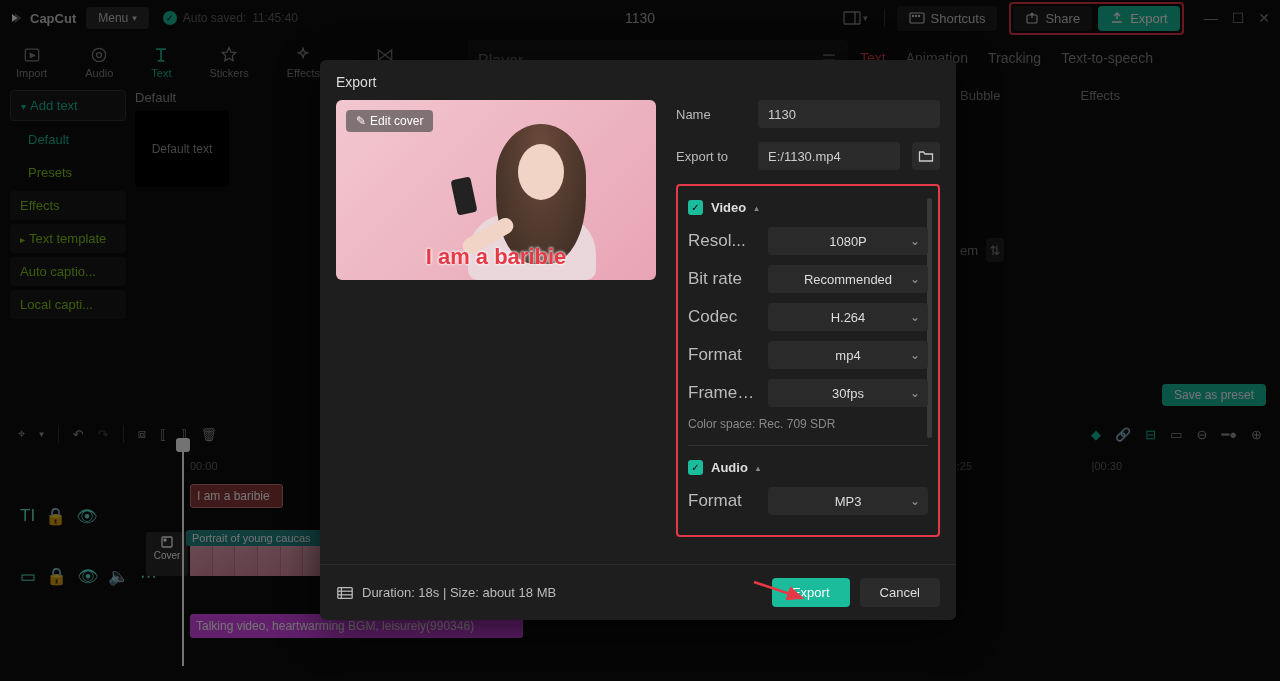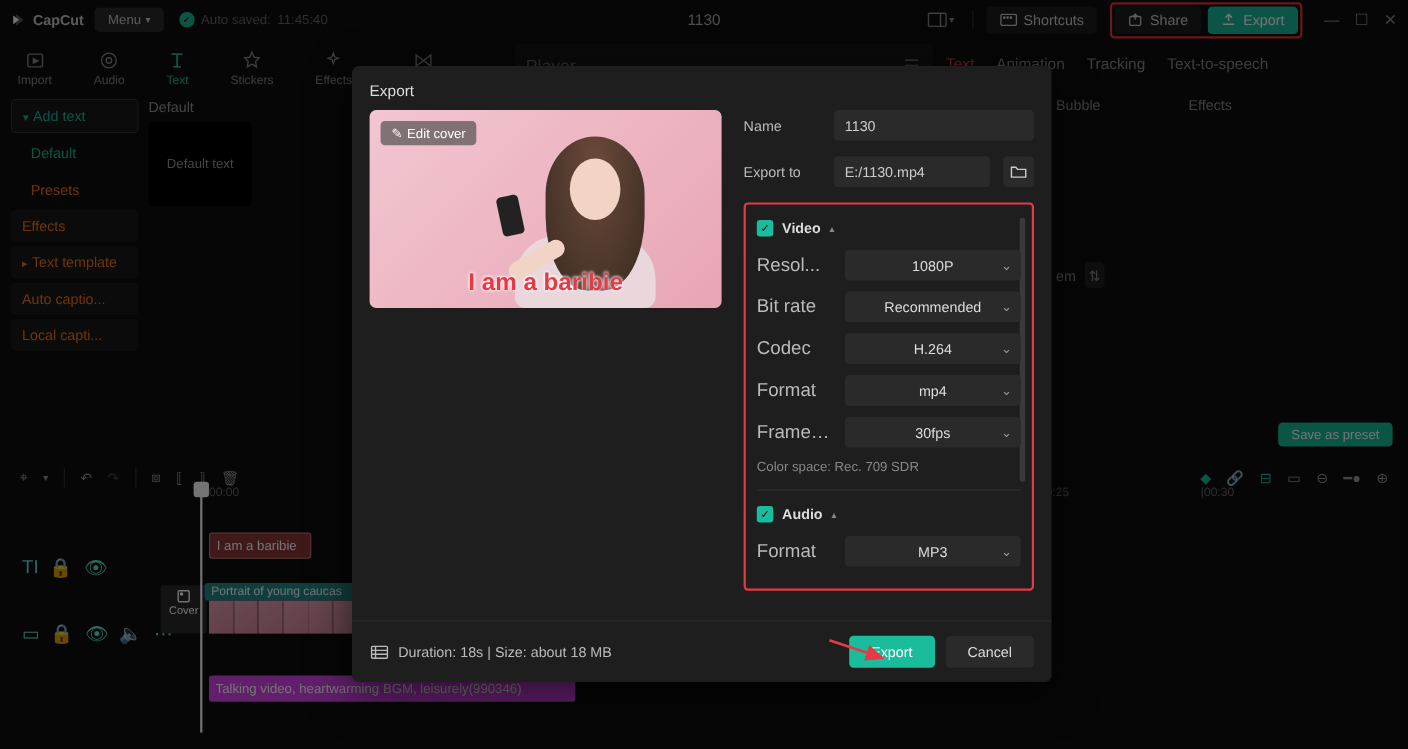--- a/index.html
+++ b/index.html
@@ -42,39 +42,39 @@
 .num-box { background: #222; border-radius: 4px; width: 42px; height: 24px; display: flex; align-items: center; justify-content: center; color: #ccc; font-size: 12px; }
 .stepper { background: #222; border-radius: 4px; width: 18px; height: 24px; display: flex; align-items: center; justify-content: center; color: #888; }
 .style-btns { display: flex; gap: 10px; margin-top: 10px; justify-content: flex-start; }
 .style-btn { width: 28px; height: 28px; background: #222; border-radius: 4px; display: flex; align-items: center; justify-content: center; color: #ccc; font-size: 13px; }
 .case-btns { display: flex; gap: 12px; margin-top: 12px; }
 .case-btns span { font-size: 13px; color: #aaa; }
 .save-preset { position: absolute; right: 14px; top: 384px; background: #1abc9c; color: #fff; padding: 4px 12px; border-radius: 4px; font-size: 12px; }
 
 
 .left-side { position: absolute; left: 10px; top: 90px; width: 116px; }
-.ls-item { padding: 7px 10px; color: #f97316; font-size: 13px; border-radius: 4px; margin-bottom: 4px; cursor: pointer; white-space: nowrap; overflow: hidden; text-overflow: ellipsis; }
+.ls-item { padding: 7px 10px; color: #84cc16; font-size: 13px; border-radius: 4px; margin-bottom: 4px; cursor: pointer; white-space: nowrap; overflow: hidden; text-overflow: ellipsis; }
 .ls-item.addtext { color: #1abc9c; border: 1px solid #333; background: #1a1a1a; }
 .ls-item.active { color: #1abc9c; }
 .ls-item.boxed { background: #1a1a1a; }
 .ls-chevron { margin-right: 4px; font-size: 10px; }
 
 
 .media-panel { position: absolute; left: 135px; top: 90px; width: 320px; }
 .mp-label { color: #999; font-size: 13px; margin-bottom: 6px; }
 .mp-card { width: 94px; height: 76px; background: #000; border-radius: 4px; display: flex; align-items: center; justify-content: center; color: #999; font-size: 12px; }
 
 
 .timeline { position: absolute; left: 8px; right: 8px; top: 416px; bottom: 4px; background: #0f0f0f; }
 .tl-toolbar { height: 36px; display: flex; align-items: center; gap: 14px; padding: 0 10px; color: #888; }
 .tl-toolbar .spacer { flex: 1; }
 .tl-btn { cursor: pointer; color: #999; }
 .tl-btn.teal { color: #1abc9c; }
 .tl-ruler { height: 20px; position: relative; color: #666; font-size: 11px; }
-.tl-ruler .tick { position: absolute; bottom: 18px; }
+.tl-ruler .tick { position: absolute; bottom: 0; }
 .tl-playhead { position: absolute; left: 182px; top: 446px; width: 2px; height: 220px; background: #fff; }
 .tl-playhead::before { content: ""; position: absolute; top: -8px; left: -6px; width: 14px; height: 14px; background: #fff; border-radius: 3px; }
 .tl-rows { padding-top: 8px; }
 .tl-row { height: 32px; display: flex; align-items: center; gap: 8px; margin-bottom: 20px; position: relative; }
 .tl-row-icons { width: 170px; display: flex; align-items: center; gap: 10px; padding-left: 12px; color: #5eead4; font-size: 17px; margin-top: 40px; }
 .tl-clip { position: absolute; height: 24px; border-radius: 3px; display: flex; align-items: center; padding: 0 6px; font-size: 12px; color: #fff; overflow: hidden; }
 .text-clip { left: 182px; width: 93px; background: #8e3a3a; border: 1px solid #c77; }
 .vid-label { left: 178px; width: 136px; background: #228a88; top: -2px; height: 16px; font-size: 11px; }
 .vid-thumbs { position: absolute; left: 182px; width: 136px; height: 30px; top: 14px; display: flex; }
 .vid-thumbs div { flex: 1; background: linear-gradient(145deg, #e8a5b5, #d88aa0); border-right: 1px solid #c77a90; }

